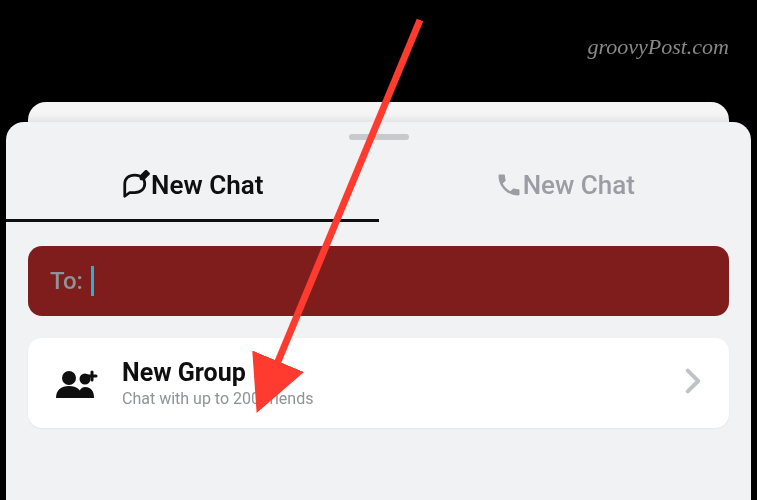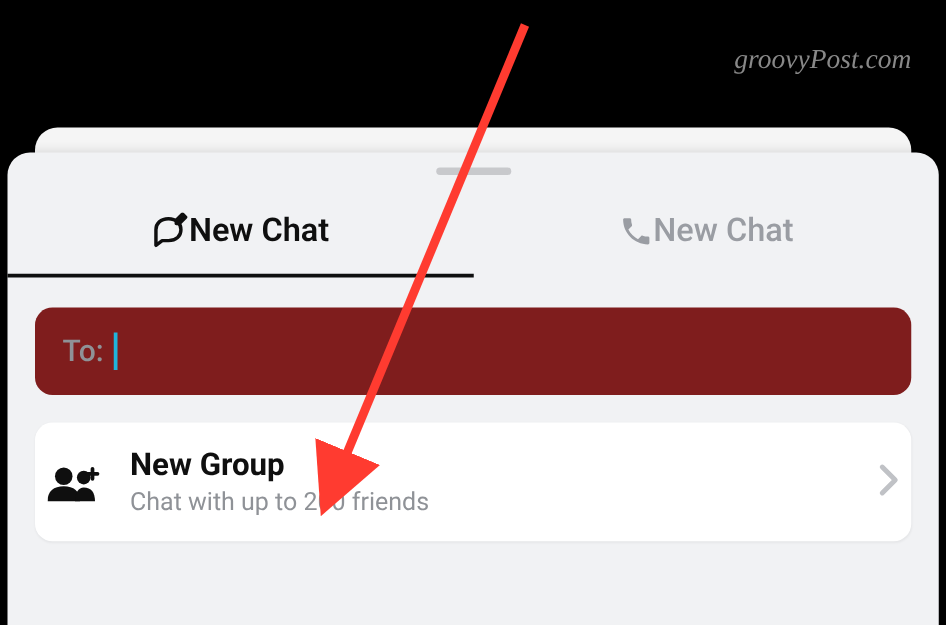--- a/index.html
+++ b/index.html
@@ -113,21 +113,21 @@
       display: inline-block;
       width: 3px;
       height: 30px;
       background: #20b4db;
       vertical-align: middle;
     }
     .group-item {
       margin: 22px 22px 0;
       background: #fff;
       border-radius: 14px;
-      padding: 20px 10px;
+      padding: 20px 28px;
       display: flex;
       align-items: center;
       gap: 18px;
       cursor: pointer;
       box-shadow: 0 1px 2px rgba(0,0,0,0.05);
     }
     .group-icon {
       color: #0f0f0f;
       display: flex;
       align-items: center;
@@ -138,21 +138,21 @@
       display: flex;
       flex-direction: column;
       gap: 2px;
     }
     .group-title {
       font-size: 25px;
       font-weight: 700;
       color: #0f0f0f;
     }
     .group-subtitle {
-      font-size: 20px;
+      font-size: 16px;
       color: #8f9297;
     }
     .chevron {
       color: #c0c2c6;
     }
     .arrow {
       position: absolute;
       top: 0px;
       left: 230px;
       z-index: 200;

